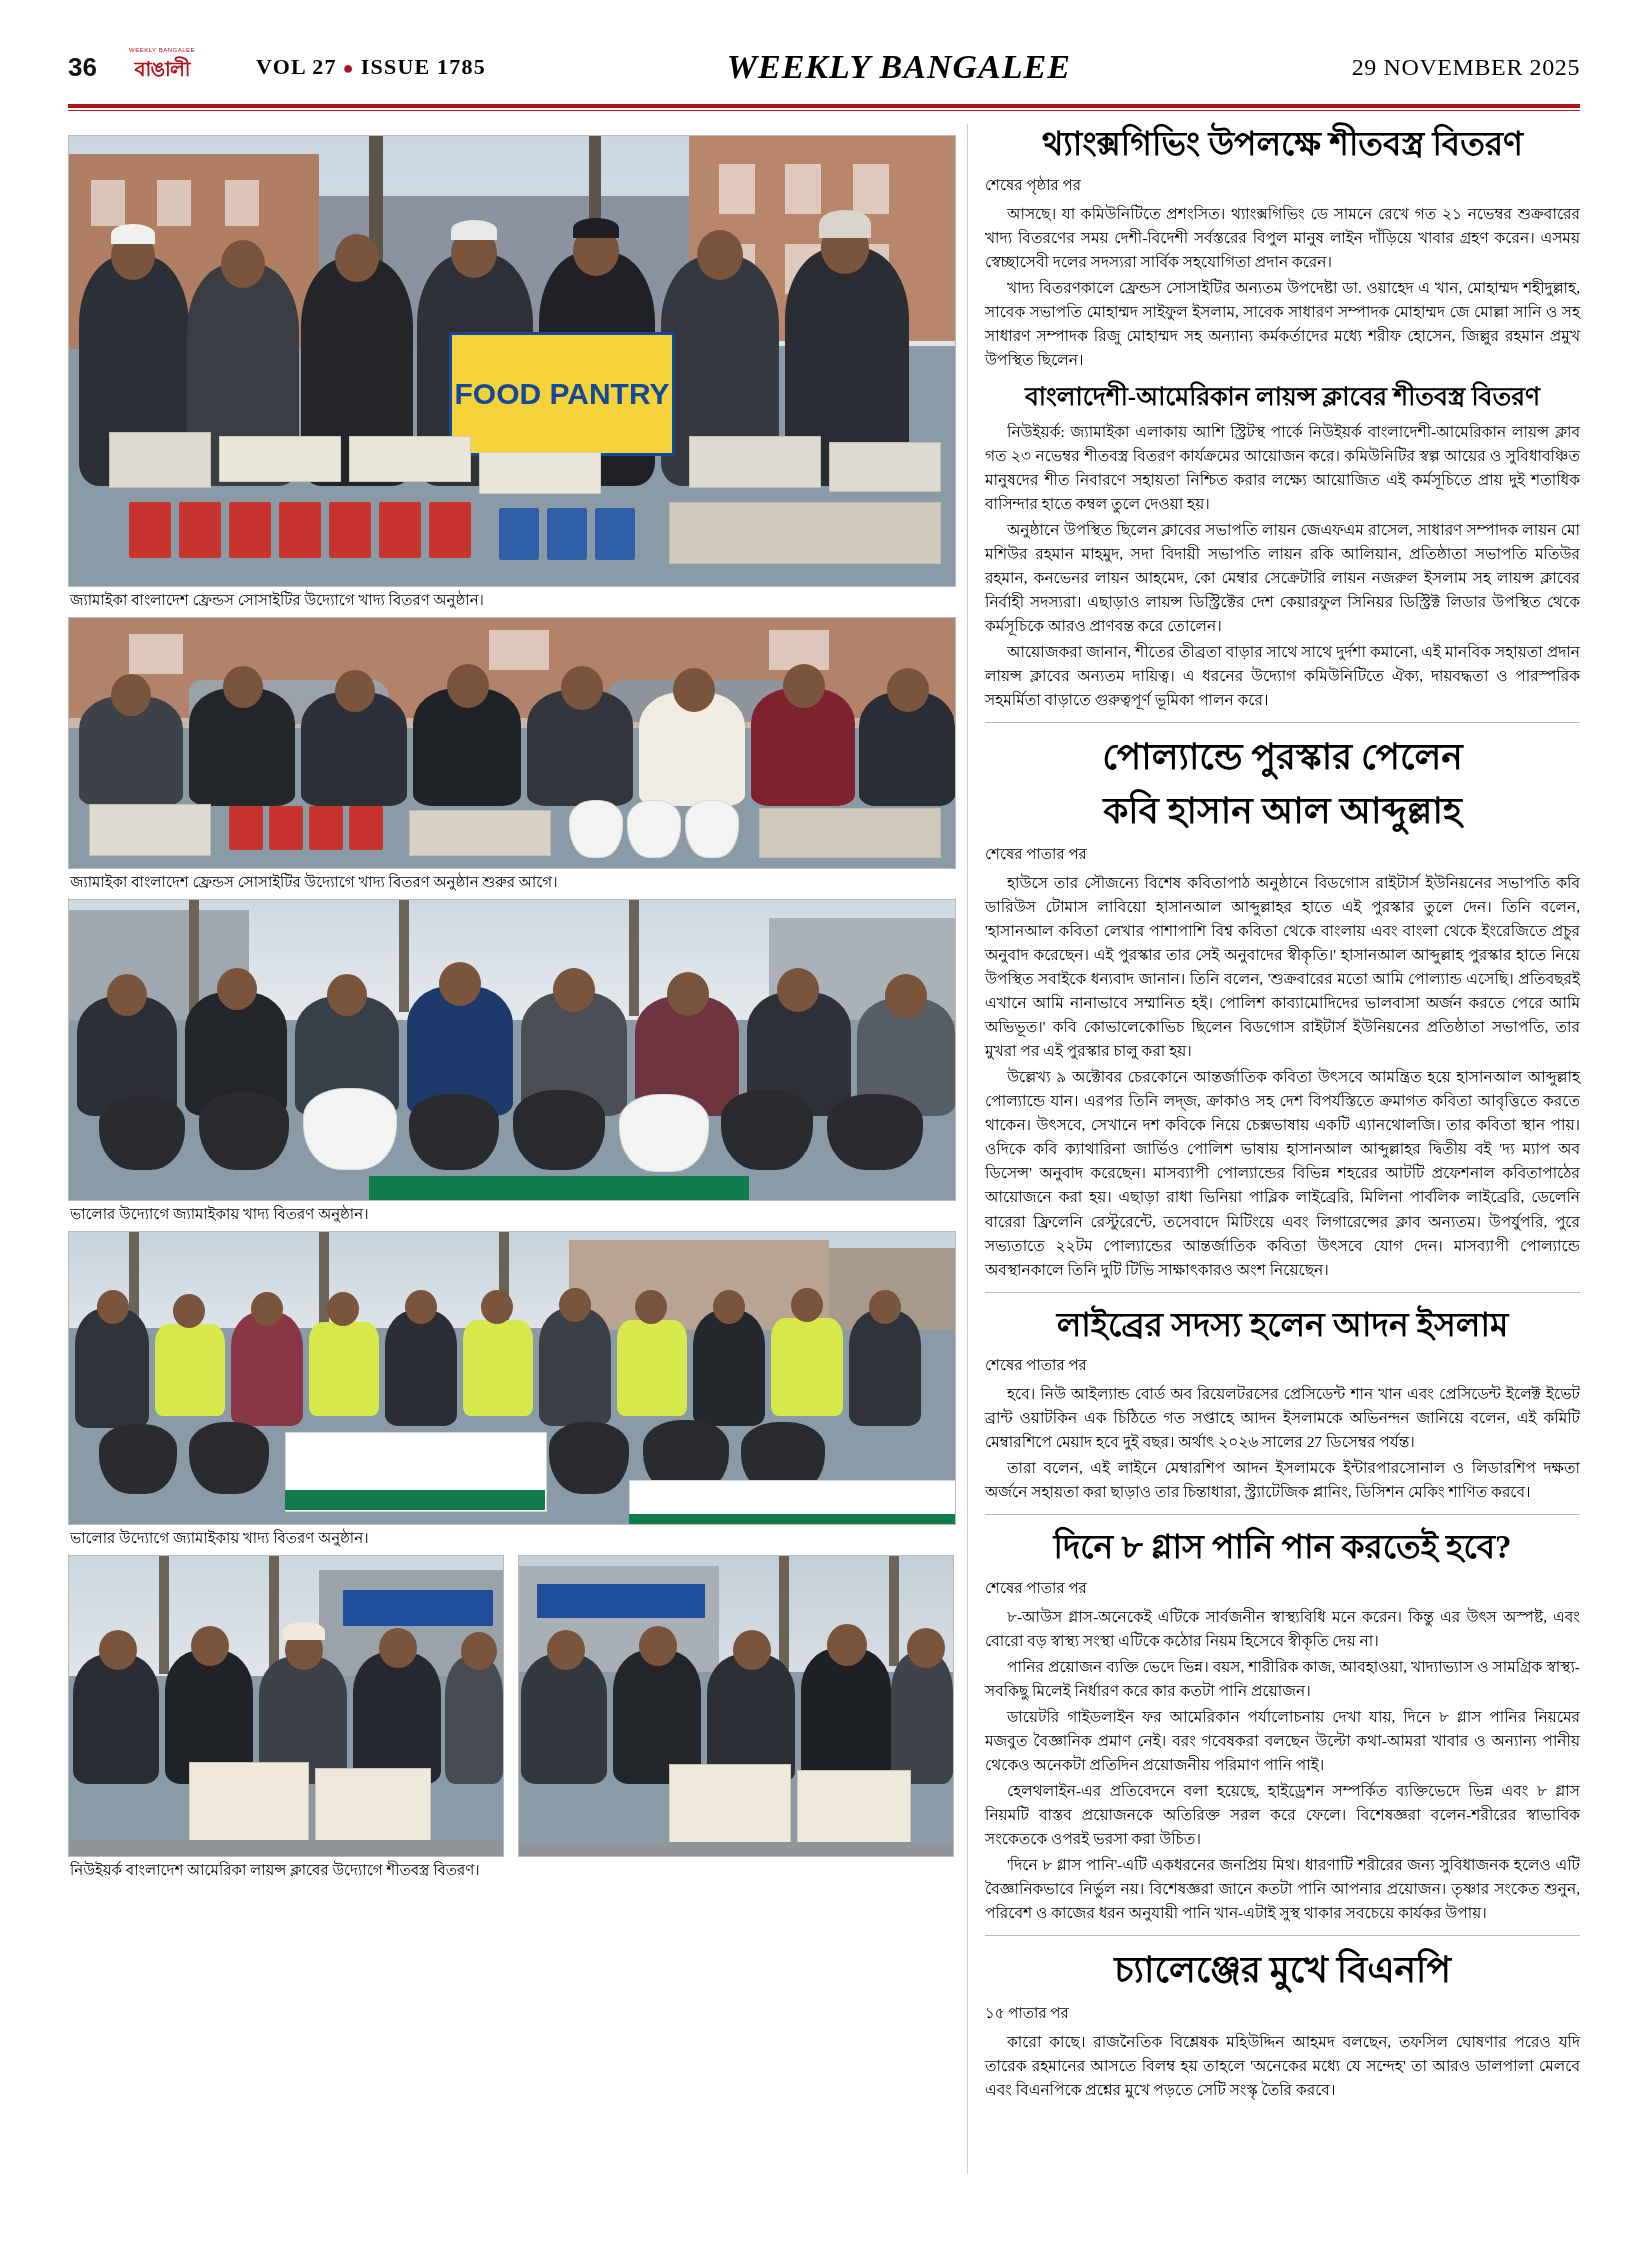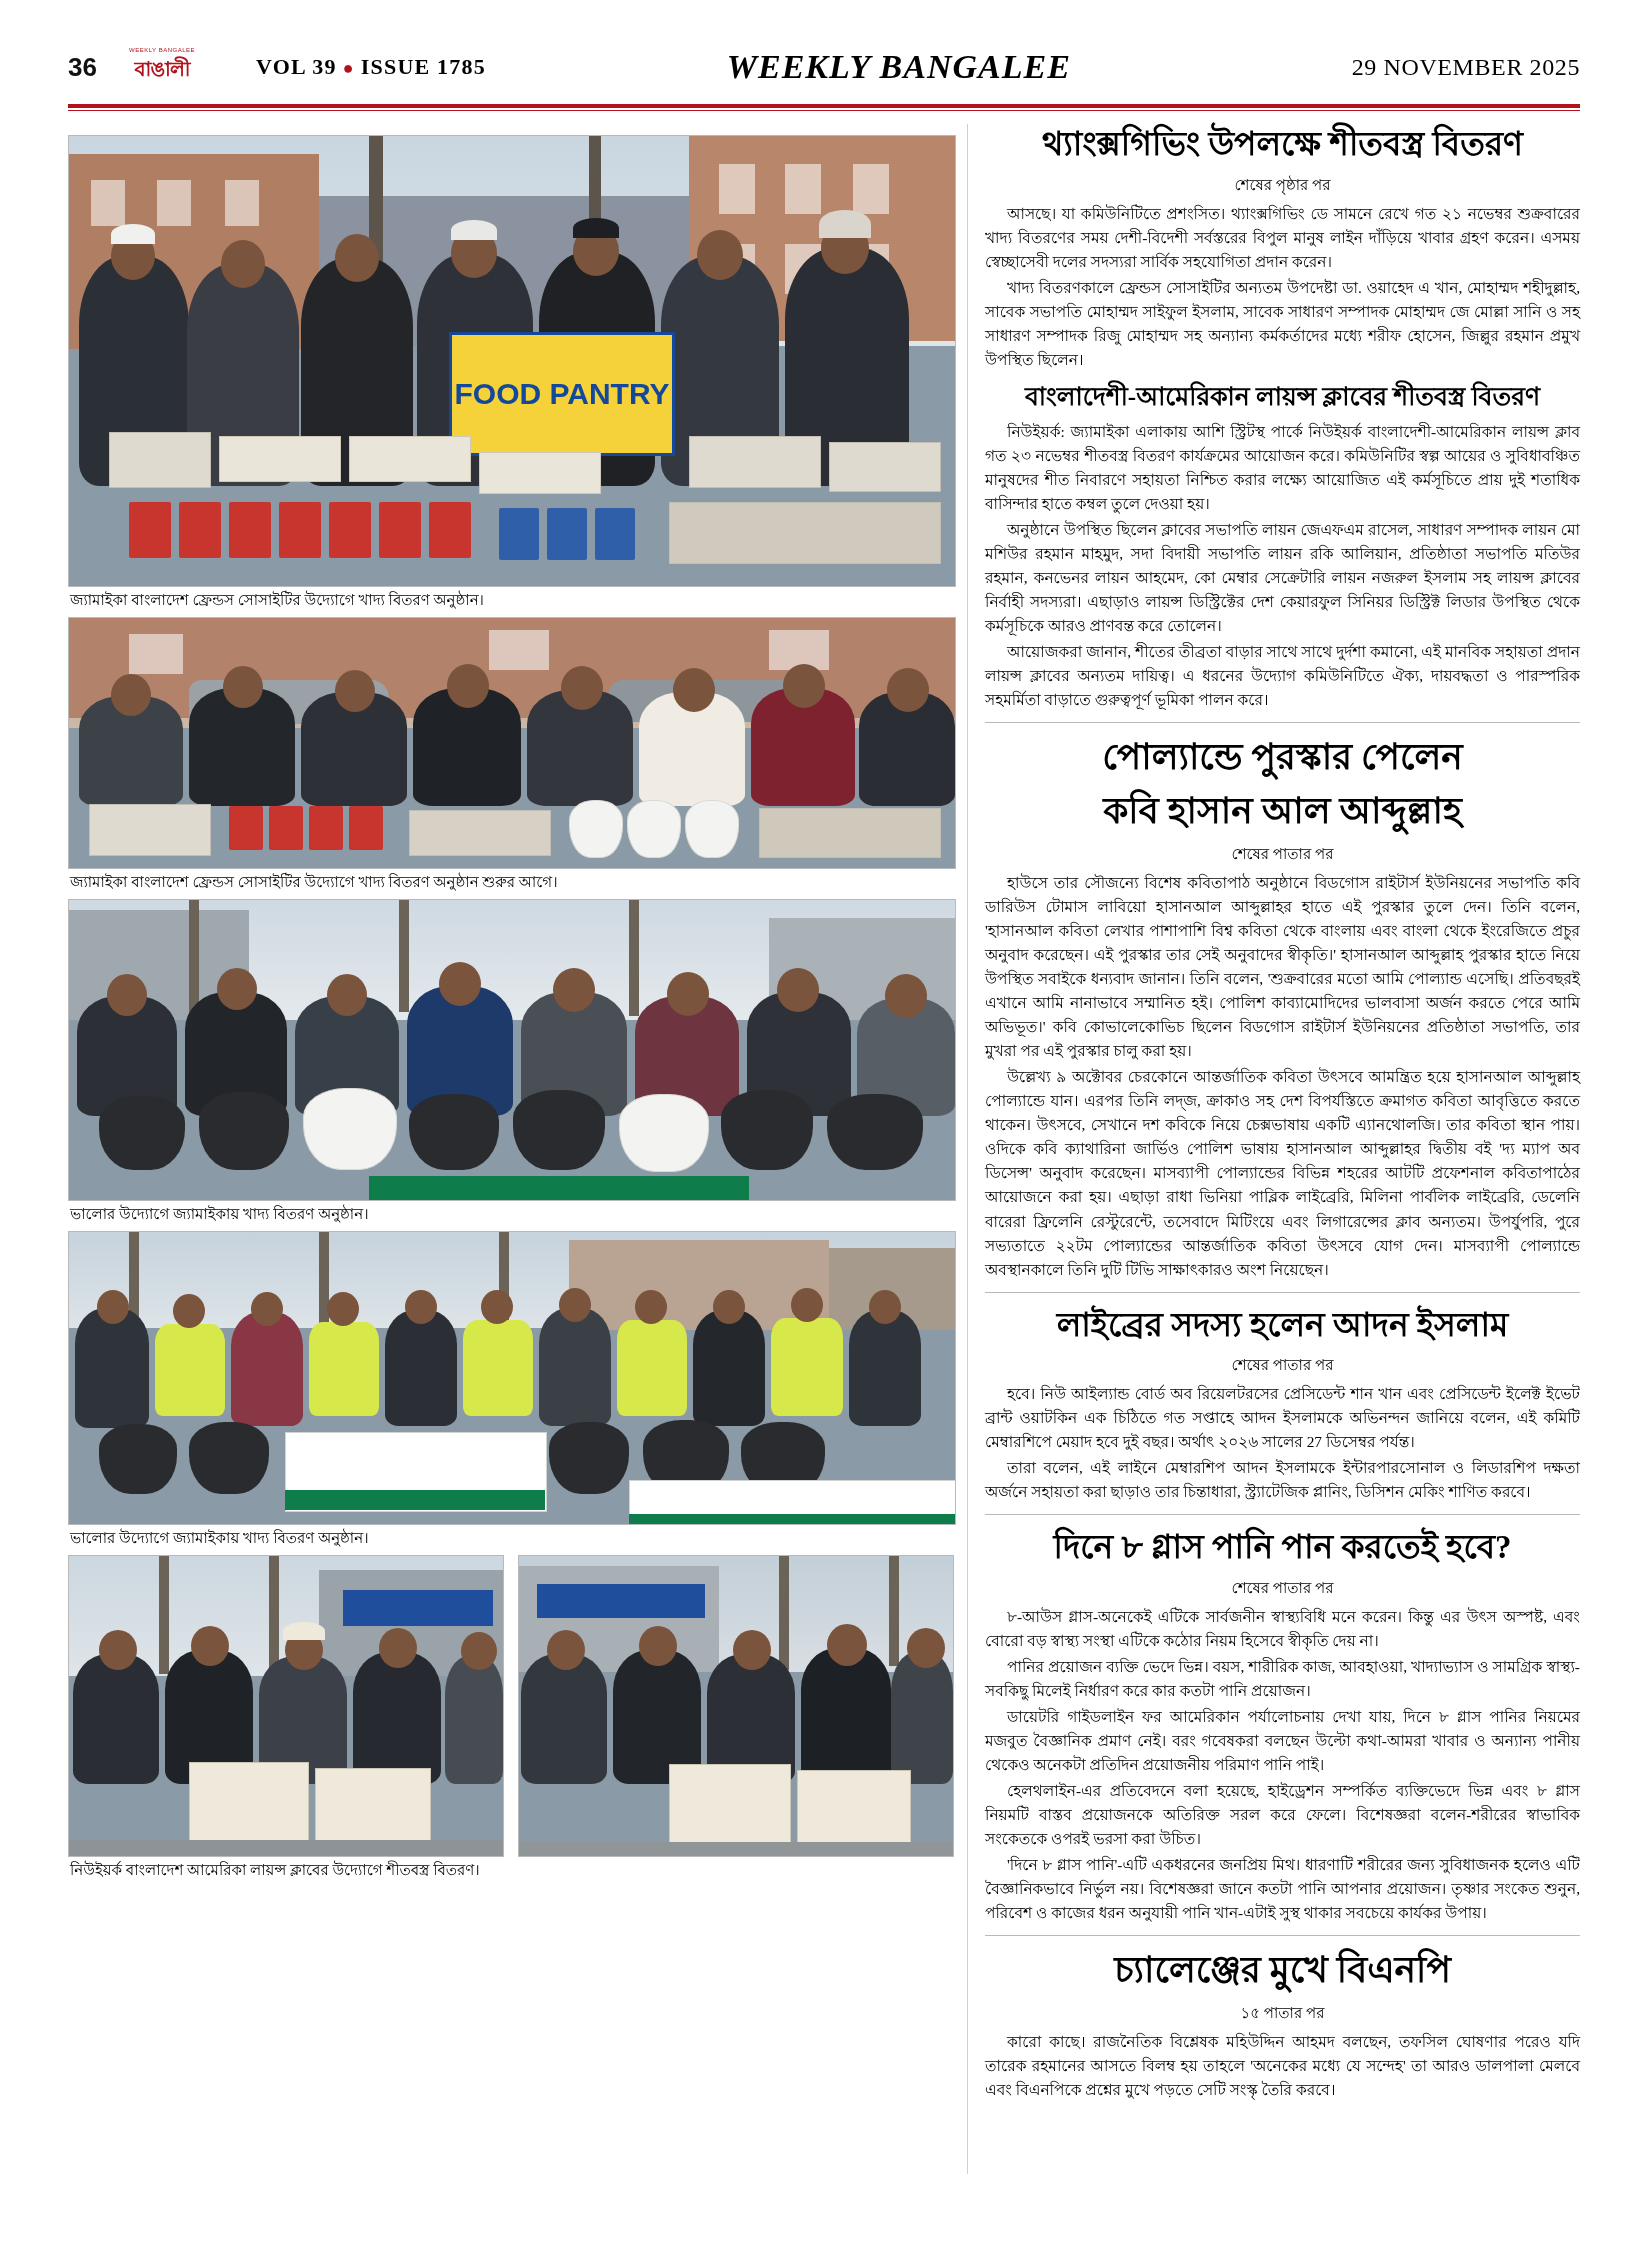--- a/index.html
+++ b/index.html
@@ -254,21 +254,21 @@
     color: #000;
     line-height: 1.35;
     text-align: center;
     margin: 0 0 6px 0;
   }
   .h1 { font-size: 33px; }
   .h2 { font-size: 25px; }
   .h3 { font-size: 36px; }
   .contd {
     font-size: 15px;
-    text-align: center;
+    text-align: left;
     margin: 2px 0 4px 0;
   }
   .body-text {
     font-size: 15.4px;
     line-height: 1.56;
     text-align: justify;
     margin: 0 0 8px 0;
   }
   .body-text p { margin: 0 0 2px 0; text-indent: 22px; }
   .sep {
@@ -286,21 +286,21 @@
 
 <div class="page">
 
   <div class="masthead">
     <div class="page-num">36</div>
     <div class="logo">
       <div class="logo-top">WEEKLY BANGALEE</div>
       <div class="logo-main">বাঙালী</div>
     </div>
     <div class="vol">
-      <span>VOL 39</span><span class="dot">●</span><span>ISSUE 1785</span>
+      <span>VOL 27</span><span class="dot">●</span><span>ISSUE 1785</span>
     </div>
     <div class="paper-name">WEEKLY BANGALEE</div>
     <div class="pub-date">29 NOVEMBER 2025</div>
   </div>
   <div class="rule-main"></div>
   <div class="rule-thin"></div>
   <div class="col-divider"></div>
 
   <div class="left-col">
 

